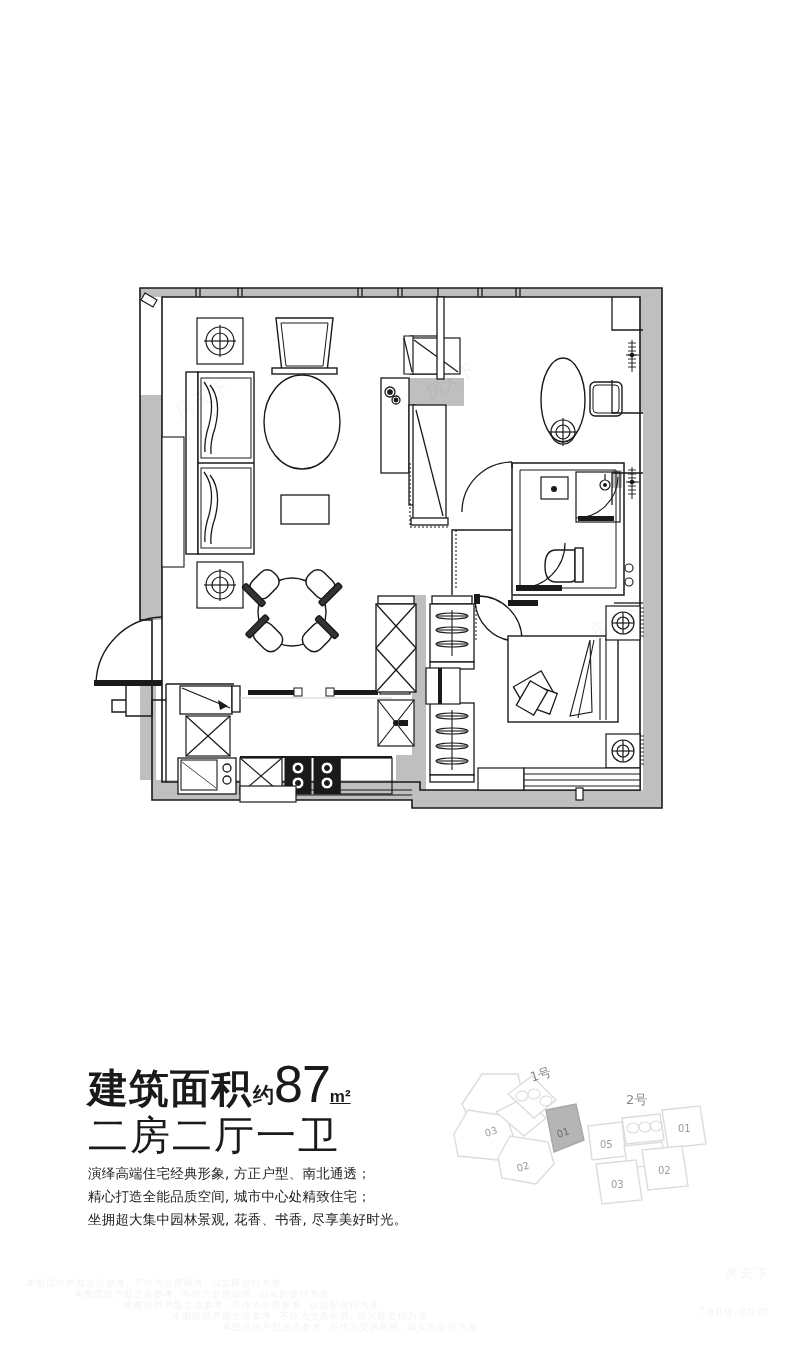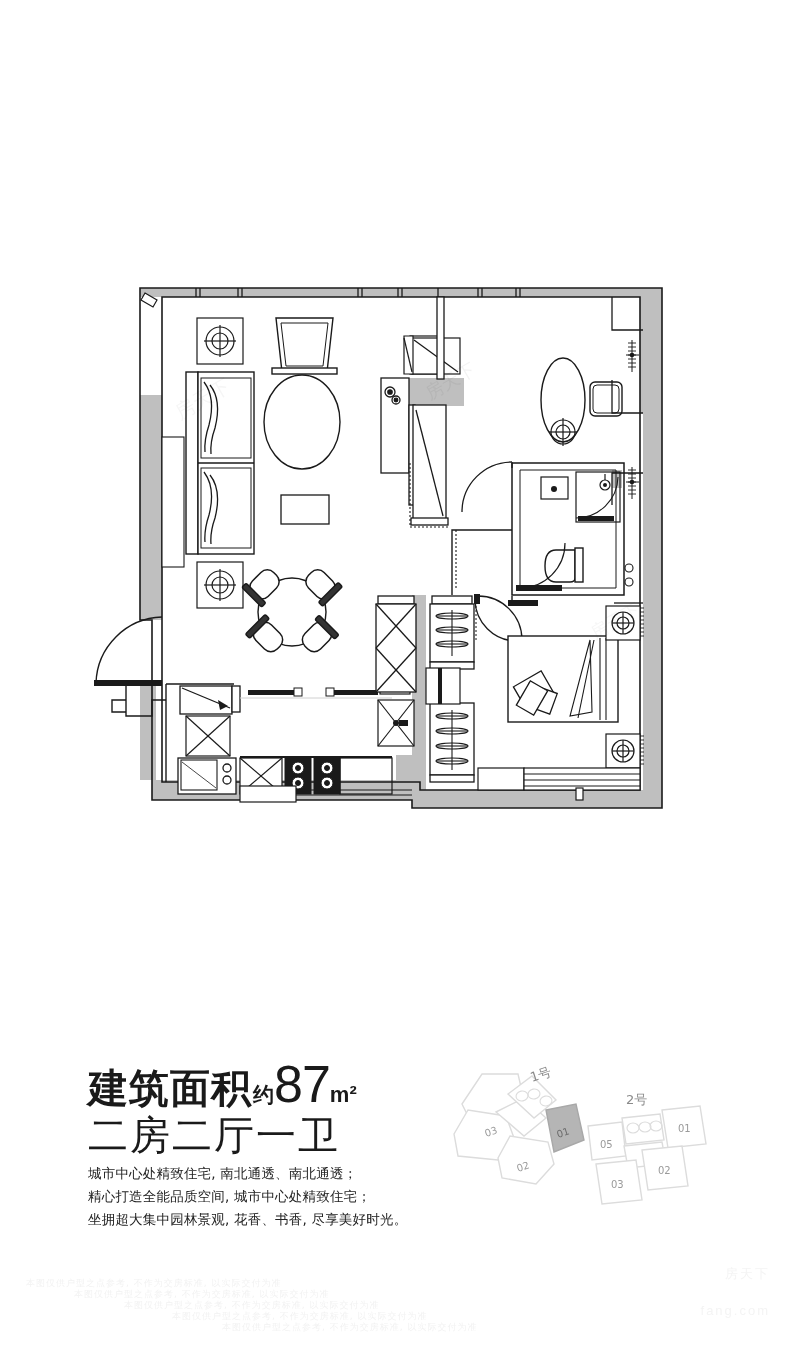--- a/index.html
+++ b/index.html
@@ -36,22 +36,23 @@
     font-size:21px;font-weight:bold;vertical-align:baseline;
     font-family:"DejaVu Sans","Liberation Sans",sans-serif;
     margin-left:1px;
   }
   .area-number{
     font-size:52px;font-weight:normal;letter-spacing:-1px;
     vertical-align:baseline;
     font-family:"Liberation Sans","DejaVu Sans",sans-serif;
   }
   .area-unit{
-    font-size:22px;font-weight:bold;vertical-align:baseline;
+    font-size:17px;font-weight:bold;vertical-align:baseline;
     font-family:"Liberation Sans","DejaVu Sans",sans-serif;
+    text-decoration:underline;
   }
   .layout-line{
     position:absolute;left:88px;top:105px;
     font-size:40px;font-weight:normal;letter-spacing:2px;
     font-family:"DejaVu Sans","Liberation Sans",sans-serif;
     line-height:1;white-space:nowrap;
   }
   .desc{
     position:absolute;left:88px;top:152px;
     font-size:13.5px;line-height:1.72;letter-spacing:0.2px;
@@ -583,21 +584,21 @@
 
 <div id="info-block">
 
   <div class="area-line">
     <span class="area-label">建筑面积</span><span class="area-approx">约</span><span class="area-number">87</span><span class="area-unit">m²</span>
   </div>
 
   <div class="layout-line">二房二厅一卫</div>
 
   <div class="desc">
-    <div>城市中心处精致住宅, 南北通透、南北通透；</div>
+    <div>演绎高端住宅经典形象, 方正户型、南北通透；</div>
     <div>精心打造全能品质空间, 城市中心处精致住宅；</div>
     <div>坐拥超大集中园林景观, 花香、书香, 尽享美好时光。</div>
   </div>
 </div>
 
 <div id="site-plan">
   <svg width="280" height="175" viewBox="0 0 280 175" xmlns="http://www.w3.org/2000/svg">
     <g stroke="#dcdcdc" stroke-width="1.4" fill="#ffffff">
 
       <path d="M12,44 L32,14 L68,14 L74,40 L58,60 L18,56 Z"></path>

